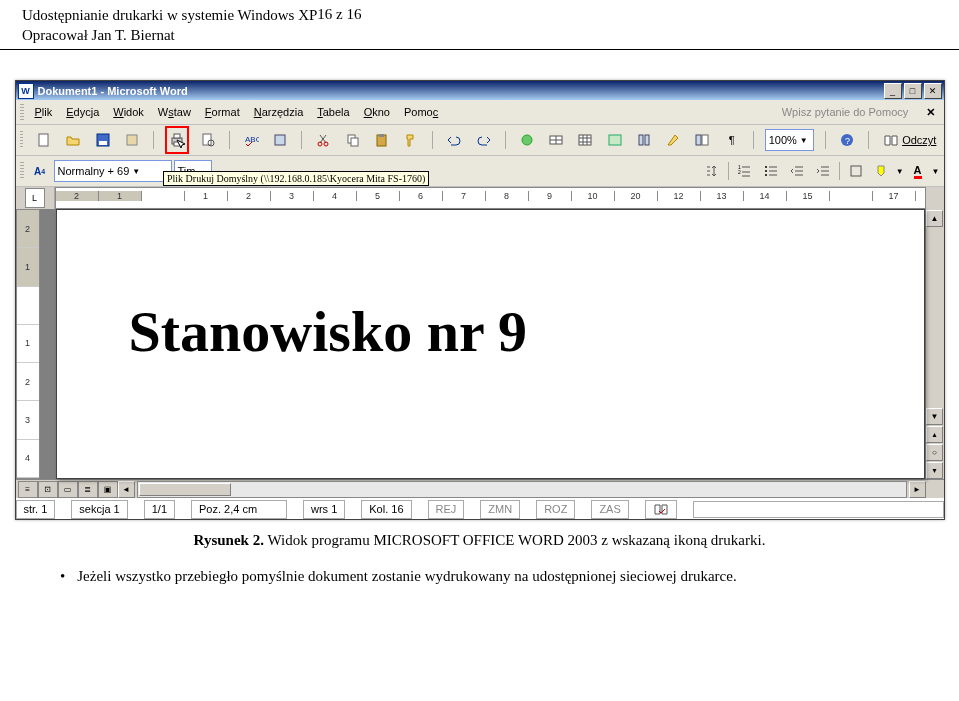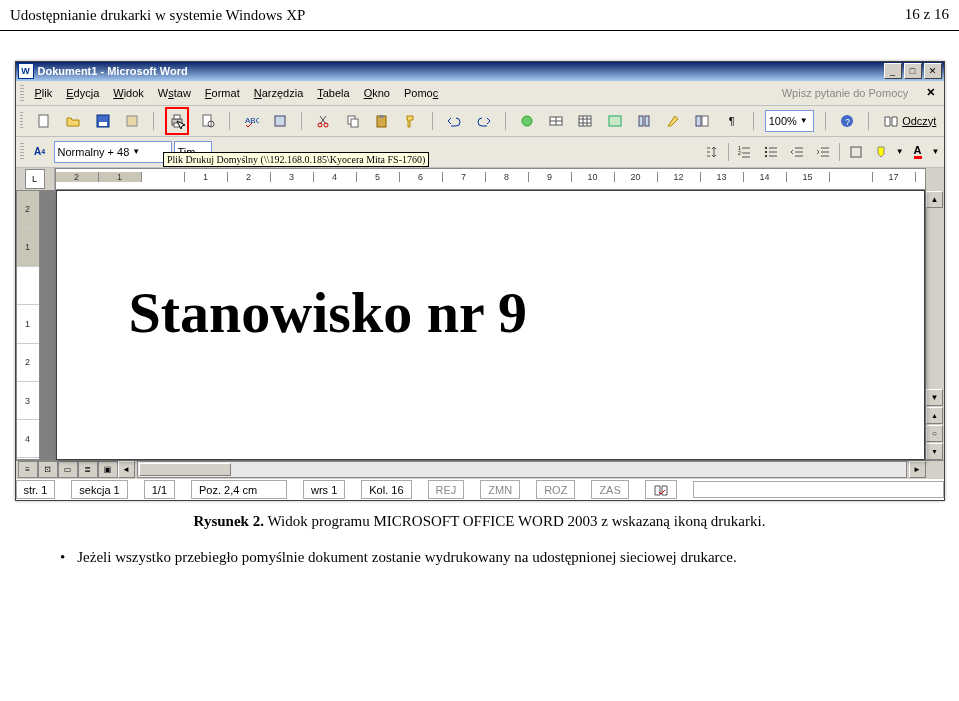--- a/index.html
+++ b/index.html
@@ -1,16 +1,16 @@
 <!DOCTYPE html>
 <html><head>
 <meta charset="utf-8">
 <style>
 body{margin:0;font-family:"Times New Roman",serif;background:#fff;width:959px}
-.page-header{padding:6px 10px 4px;border-bottom:1px solid #000;display:flex;justify-content:space-between;align-items:flex-start}
+.page-header{padding:6px 22px 4px;border-bottom:1px solid #000;display:flex;justify-content:flex-start;align-items:flex-start}
 .hdr-left{font-size:15px;line-height:1.3}
 .hdr-right{font-size:15px}
 .figure-wrap{padding:30px 10px 0}
 .word-window{width:928px;margin:0 auto;font-family:Tahoma,Arial,sans-serif;font-size:11px;background:#d4d0c8;border:1px solid #404040;box-shadow:0 0 3px rgba(0,0,0,.3)}
 .titlebar{background:linear-gradient(to bottom,#0a246a,#a6caf0);color:#fff;display:flex;align-items:center;height:19px;padding:0 2px}
 .titlebar-icon{width:14px;height:14px;background:#fff;border:1px solid #003399;margin-right:4px;display:flex;align-items:center;justify-content:center;font-size:9px;color:#003399;font-weight:bold}
 .titlebar-text{flex:1;font-weight:bold;font-size:11px}
 .win-btns{display:flex;gap:2px}
 .win-btn{width:16px;height:14px;background:#d4d0c8;border:1px solid #fff;border-right-color:#404040;border-bottom-color:#404040;display:flex;align-items:center;justify-content:center;font-size:9px;font-family:Arial;color:#000}
 .menubar{display:flex;align-items:center;background:#eae7dc;border-bottom:1px solid #c0c0c0;padding:1px 4px;height:22px}
@@ -59,20 +59,21 @@
 .bullet{display:flex;gap:12px;margin-left:12px}
 .bullet-mark{font-size:15px}
 svg.ic{width:16px;height:16px}
 </style>
 </head>
 <body>
 
 <div class="page-header">
   <div class="hdr-left">
     <div>Udostępnianie drukarki w systemie Windows XP</div>
+    <div>Opracował Jan T. Biernat</div>
   </div>
   <div class="hdr-right">16 z 16</div>
 </div>
 
 <div class="figure-wrap pos-rel">
 
   <div class="word-window">
 
     <div class="titlebar">
       <div class="titlebar-icon">W</div>
@@ -246,21 +247,21 @@
             <path d="M2 4h5v9H2zM9 4h5v9H9z" fill="#fff" stroke="#555"></path>
           </svg>
           <span>Odczyt</span>
         </div>
     </div>
 
     <div class="fmt-bar">
       <div class="tb-grip"></div>
       <div class="tbtn" style="color:#003399;font-weight:bold;font-size:10px">A<span style="font-size:7px">4</span></div>
       <div class="tdrop" style="width:110px">
-          <span>Normalny + 48</span>
+          <span>Normalny + 69</span>
           <span class="tdrop-arrow">▼</span>
         </div>
       <div class="tdrop" style="width:30px">
           <span>Tim</span>
         </div>
       <div style="flex:1"></div>
       <div class="tbtn">
           <svg class="ic" viewBox="0 0 16 16">
             <path d="M3 4h3M3 8h3M3 12h3" stroke="#555"></path>
             <path d="M10 3v10M8 5l2-2 2 2M8 11l2 2 2-2" stroke="#555" fill="none"></path>

